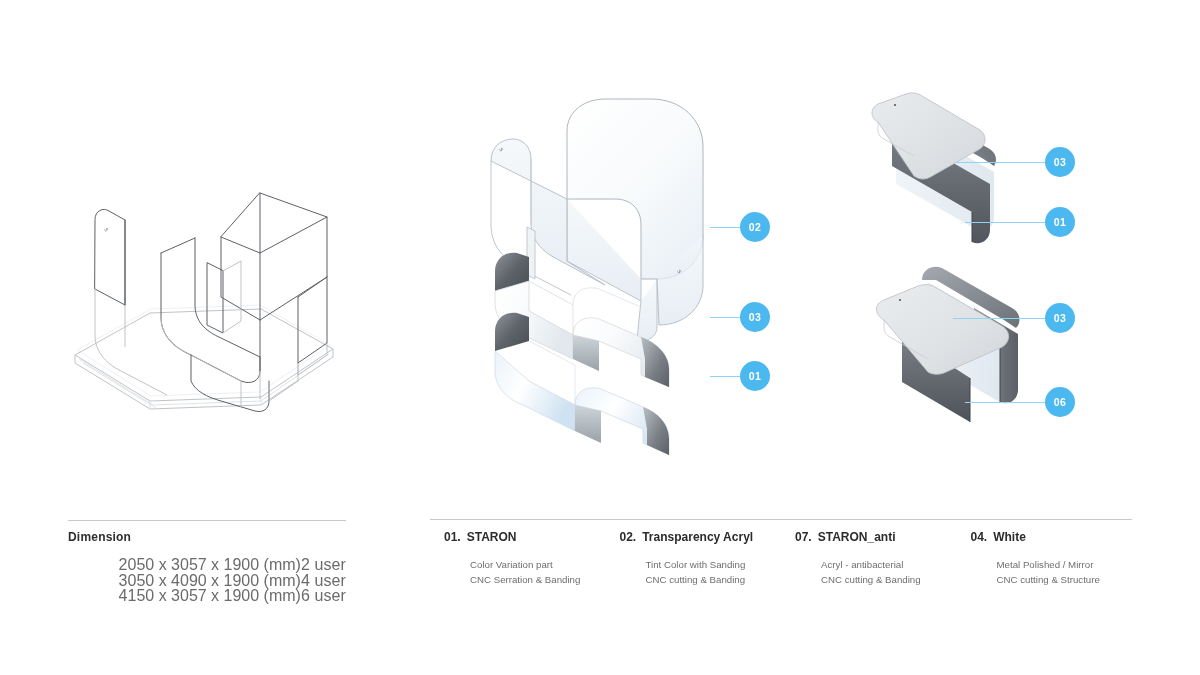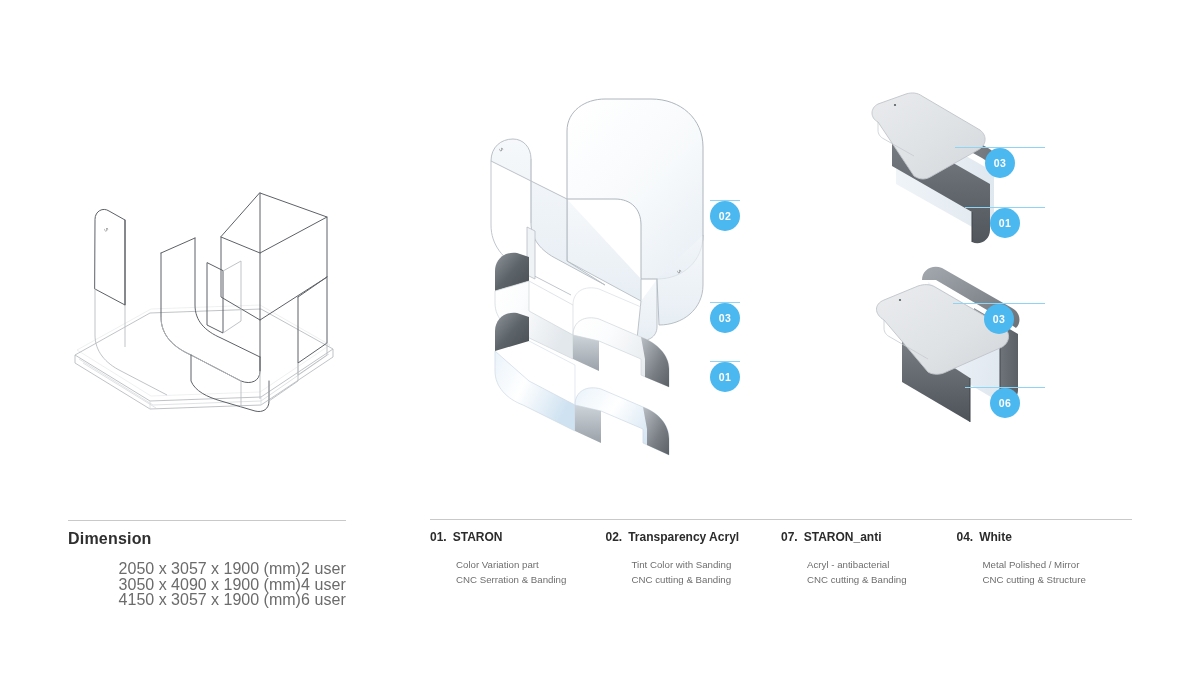--- a/index.html
+++ b/index.html
@@ -9,35 +9,35 @@
     color:#3c3c3c;overflow:hidden;position:relative;
   }
   .stage{position:absolute;inset:0;}
   .abs{position:absolute;}
 
   
   .divider{position:absolute;height:1px;background:#c9c9c9;}
 
   
   #dimension-block{position:absolute;left:68px;top:530px;width:278px;}
-  .dim-title{font-size:16px;font-weight:bold;color:#2f2f2f;letter-spacing:.2px;margin-bottom:13px;}
+  .dim-title{font-size:12px;font-weight:bold;color:#2f2f2f;letter-spacing:.2px;margin-bottom:13px;}
   .dim-row{display:flex;justify-content:flex-end;font-size:16px;color:#6b6b6b;line-height:15.5px;}
   .dim-row .dim-users{letter-spacing:.1px;}
 
   
-  #legend{position:absolute;left:430px;top:530px;width:702px;display:flex;align-items:center;}
+  #legend{position:absolute;left:444px;top:530px;width:702px;display:flex;align-items:center;}
   .legend-col{width:25%;}
   .legend-head{font-size:12px;font-weight:bold;color:#2b2b2b;display:flex;gap:6px;white-space:nowrap;}
   .legend-num{font-weight:bold;}
   .legend-sub{margin-top:13px;padding-left:26px;}
   .legend-line{font-size:9.7px;color:#6e6e6e;line-height:15px;white-space:nowrap;}
 
   
   .callout{position:absolute;display:flex;align-items:center;}
-  .callout.left-lead{flex-direction:column;}
+  .callout.left-lead{flex-direction:row;}
   .lead-line{height:1px;background:#8fd3f5;}
   .badge{
     width:30px;height:30px;border-radius:50%;
     background:#4bb8f0;color:#ffffff;
     font-size:10.5px;font-weight:bold;letter-spacing:.3px;
     display:flex;align-items:center;justify-content:center;
     box-shadow:0 0 0 0 rgba(0,0,0,0);
   }
 
   
@@ -180,21 +180,21 @@
         <path d="M40 256 C40 244 50 236 62 238 L74 242 L74 266 L40 276 Z" fill="url(#metalEnd)"></path>
         <path d="M40 276 L40 296 C40 312 52 324 68 330 L120 356 L120 330 L74 306 Z" fill="url(#layerBlue)" stroke="#cdd9e4" stroke-width=".7"></path>
         <path d="M120 330 C120 316 132 310 146 314 L188 332 C204 338 214 350 214 364 L214 380 L188 368 L188 354 L146 336 Z" fill="url(#layerBlue)" stroke="#cdd9e4" stroke-width=".7"></path>
         <path d="M120 330 L120 356 L146 368 L146 336 Z" fill="url(#edgeShade)"></path>
         <path d="M188 332 C204 338 214 350 214 364 L214 380 L192 370 L192 354 Z" fill="url(#metalEnd2)"></path>
         <path d="M74 266 L120 290 L120 330" fill="none" stroke="#d6e0e9" stroke-width=".7"></path>
       </g>
     </svg>
   </div>
 
-  <div class="callout left-lead" style="left:710px;top:200px;">
+  <div class="callout left-lead" style="left:710px;top:212px;">
     <div class="lead-line" style="width:30px;"></div>
     <div class="badge">02</div>
   </div>
   <div class="callout left-lead" style="left:710px;top:302px;">
     <div class="lead-line" style="width:30px;"></div>
     <div class="badge">03</div>
   </div>
   <div class="callout left-lead" style="left:710px;top:361px;">
     <div class="lead-line" style="width:30px;"></div>
     <div class="badge">01</div>

